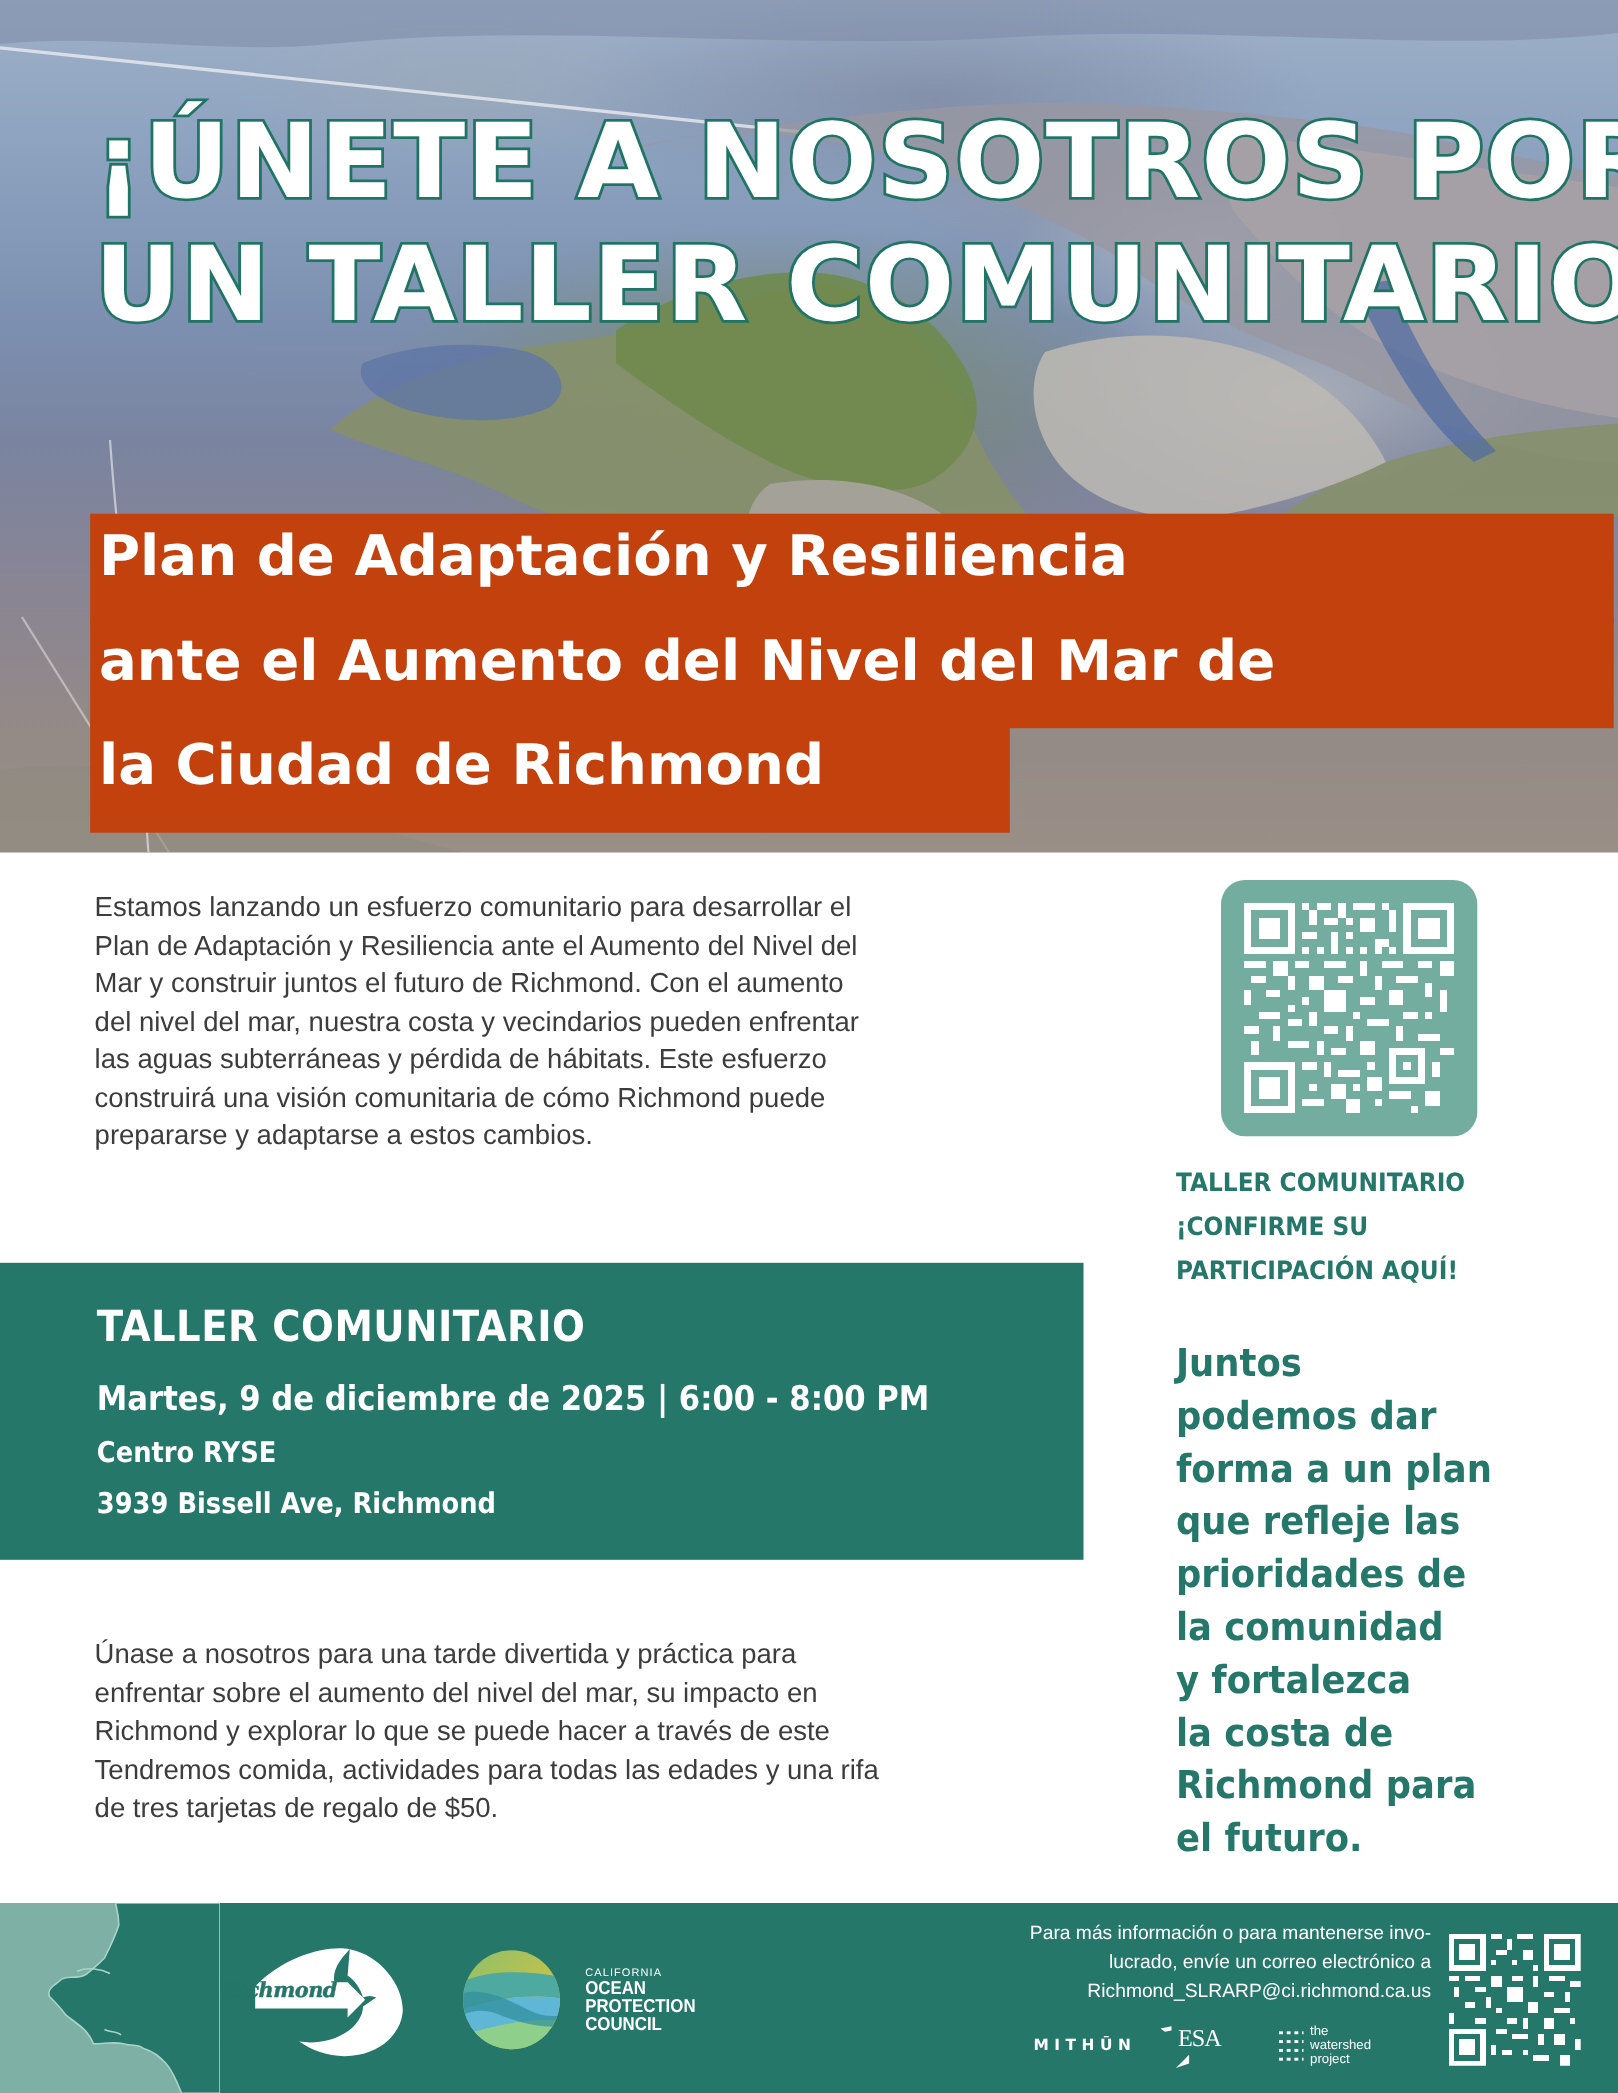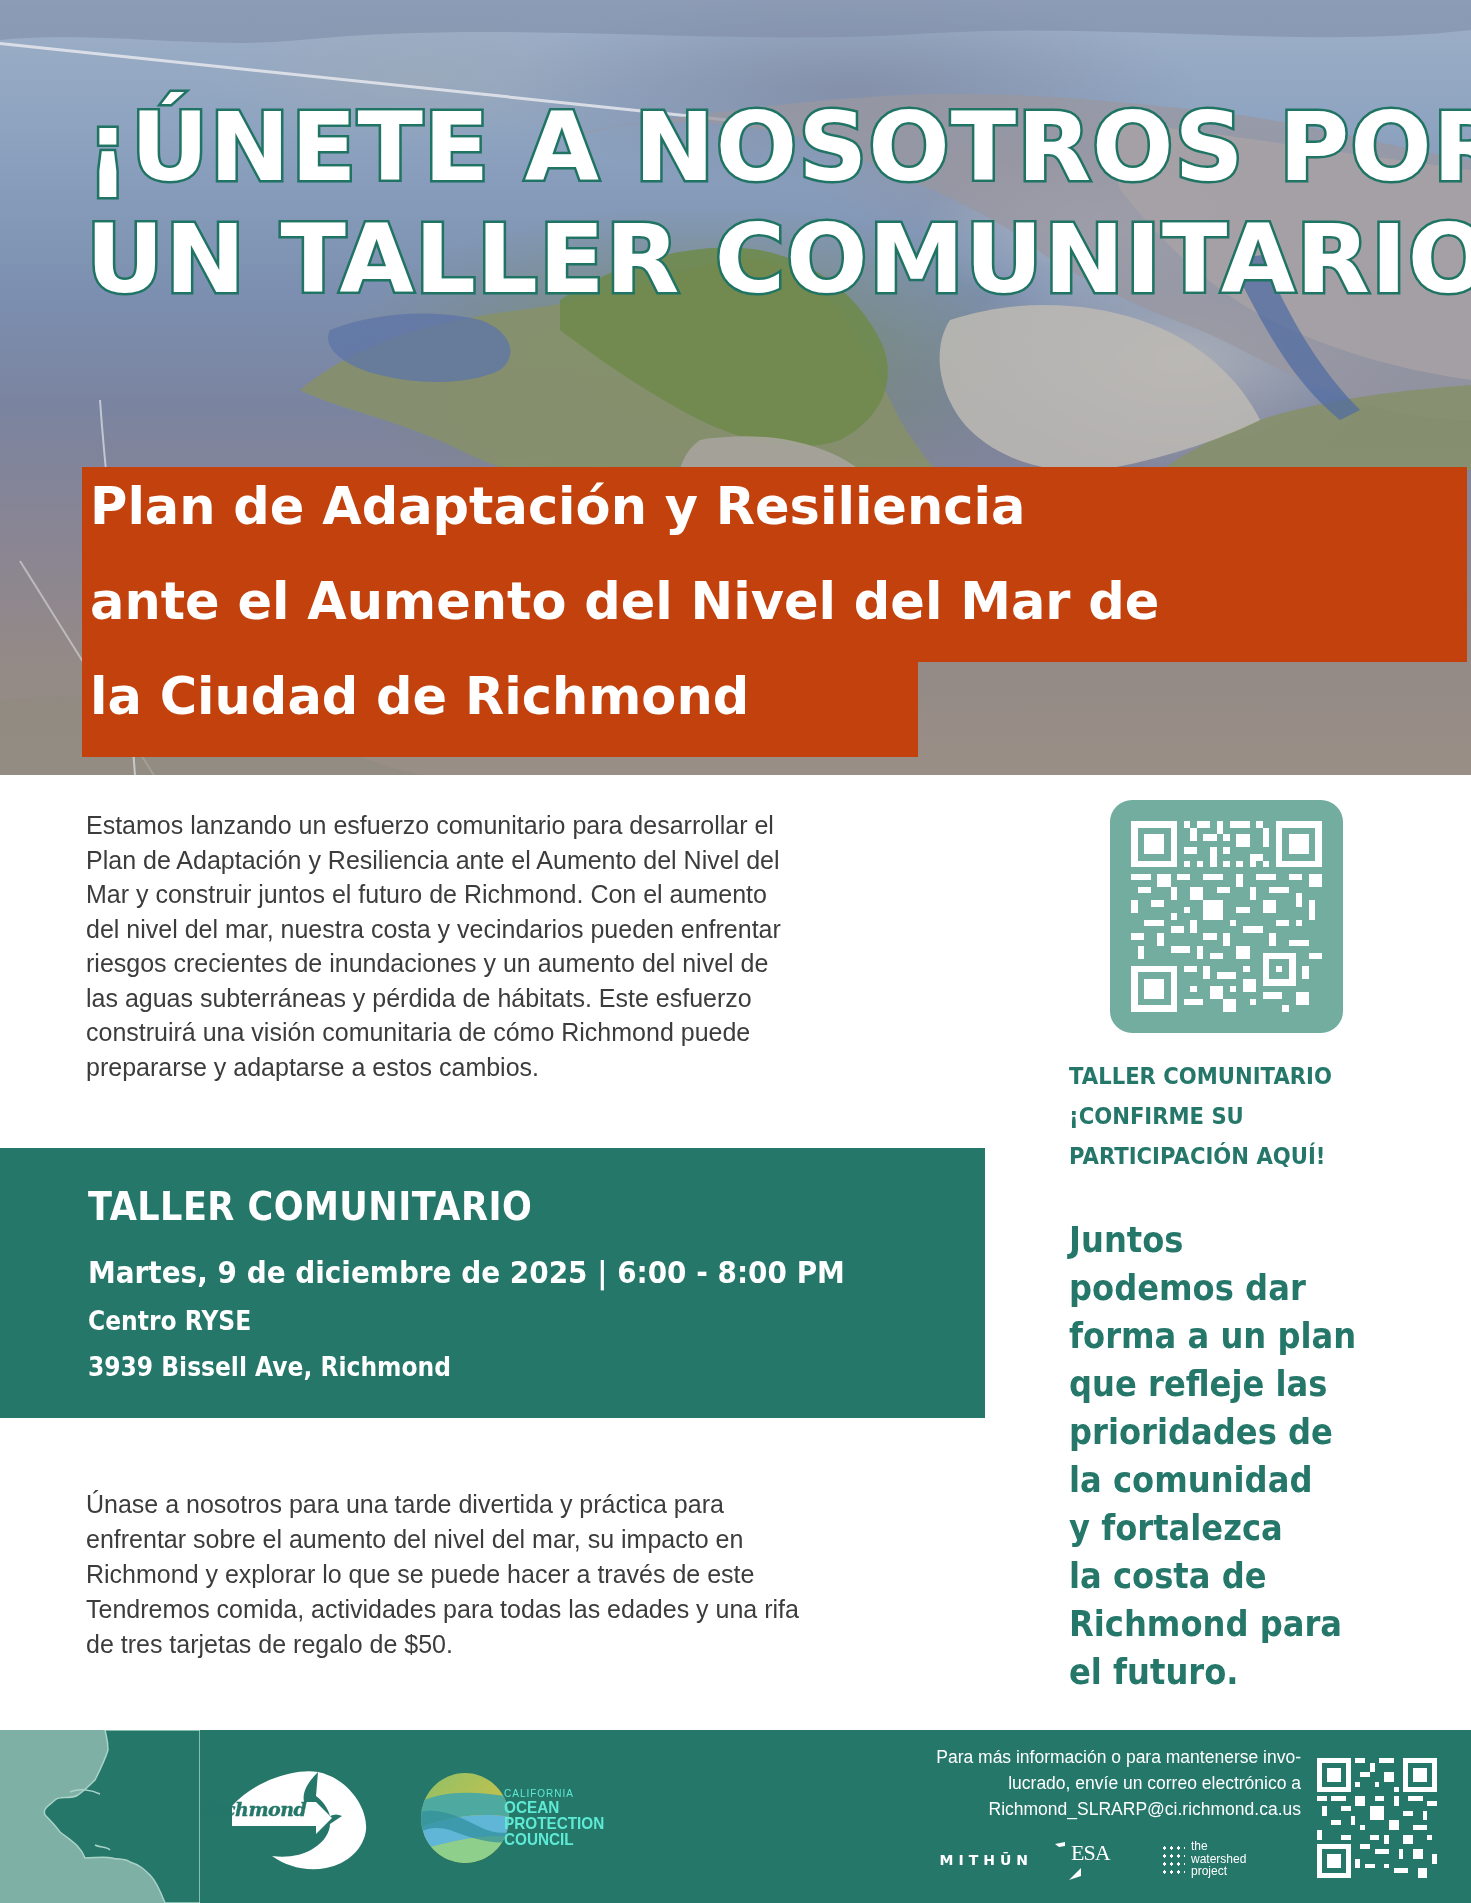--- a/index.html
+++ b/index.html
@@ -107,21 +107,21 @@
   .footer .map { position: absolute; left: 0; top: 0; width: 200px; height: 173px; }
 
   .logo-richmond { position: absolute; left: 198px; top: 38px; width: 180px; height: 104px; }
   .logo-richmond .wordmark {
     position: absolute; left: 4px; top: 30px; font-family: "DejaVu Serif", serif; font-style: italic; font-weight: 700;
     font-size: 19px; color: #ffffff; letter-spacing: -0.5px; z-index: 2;
     -webkit-text-stroke: 0.6px #ffffff;
   }
   .logo-opc-circle { position: absolute; left: 420px; top: 42px; width: 90px; height: 92px; }
   .logo-opc-text {
-    position: absolute; left: 504px; top: 57px; color: #5eead4; font-family: "Liberation Sans", sans-serif;
+    position: absolute; left: 532px; top: 57px; color: #ffffff; font-family: "Liberation Sans", sans-serif;
     line-height: 16px;
   }
   .logo-opc-text .small { font-size: 10px; letter-spacing: 1px; line-height: 13px; }
   .logo-opc-text .big { font-size: 17px; font-weight: 700; transform: scaleX(0.9); transform-origin: left; }
 
   .contact {
     position: absolute; right: 170px; top: 14px; text-align: right; color: #ffffff;
     font-family: "Liberation Sans", sans-serif; font-size: 17.5px; line-height: 26px; white-space: nowrap;
   }
   .partners { position: absolute; right: 170px; top: 108px; height: 44px; width: 460px; }
@@ -192,21 +192,20 @@
 </div>
 <div class="banner b3">
   <span>la Ciudad de Richmond</span>
 </div>
 
 <div class="intro">
   <div>Estamos lanzando un esfuerzo comunitario para desarrollar el</div>
   <div>Plan de Adaptación y Resiliencia ante el Aumento del Nivel del</div>
   <div>Mar y construir juntos el futuro de Richmond. Con el aumento</div>
   <div>del nivel del mar, nuestra costa y vecindarios pueden enfrentar</div>
-  <div>riesgos crecientes de inundaciones y un aumento del nivel de</div>
   <div>las aguas subterráneas y pérdida de hábitats. Este esfuerzo</div>
   <div>construirá una visión comunitaria de cómo Richmond puede</div>
   <div>prepararse y adaptarse a estos cambios.</div>
 </div>
 
 <section class="event">
   <div class="ev-title">TALLER COMUNITARIO</div>
   <div class="ev-date">Martes, 9 de diciembre de 2025  | 6:00 - 8:00 PM</div>
   <div class="ev-venue">Centro RYSE</div>
   <div class="ev-address">3939 Bissell Ave, Richmond</div>

